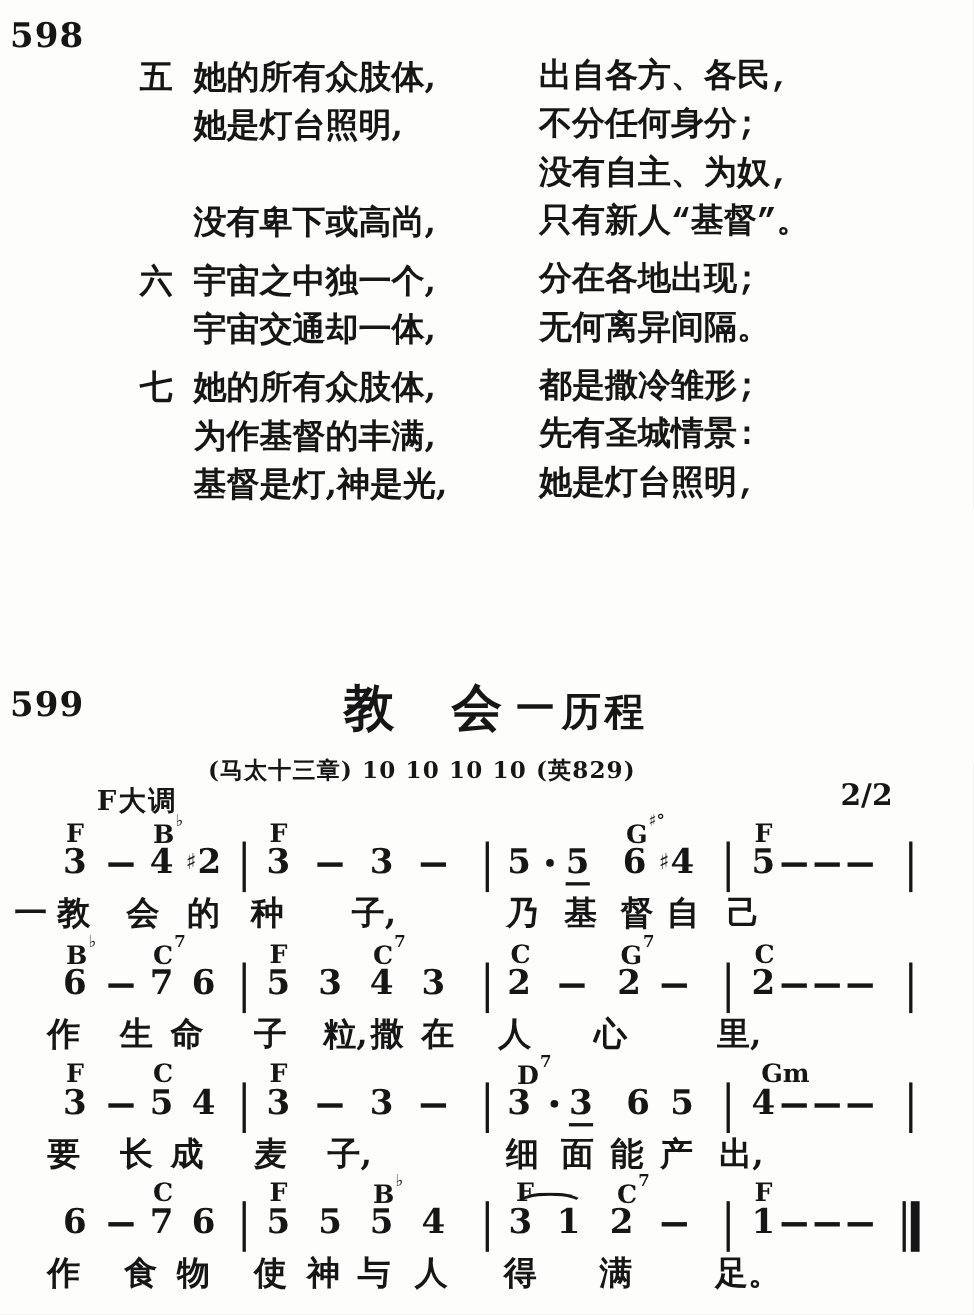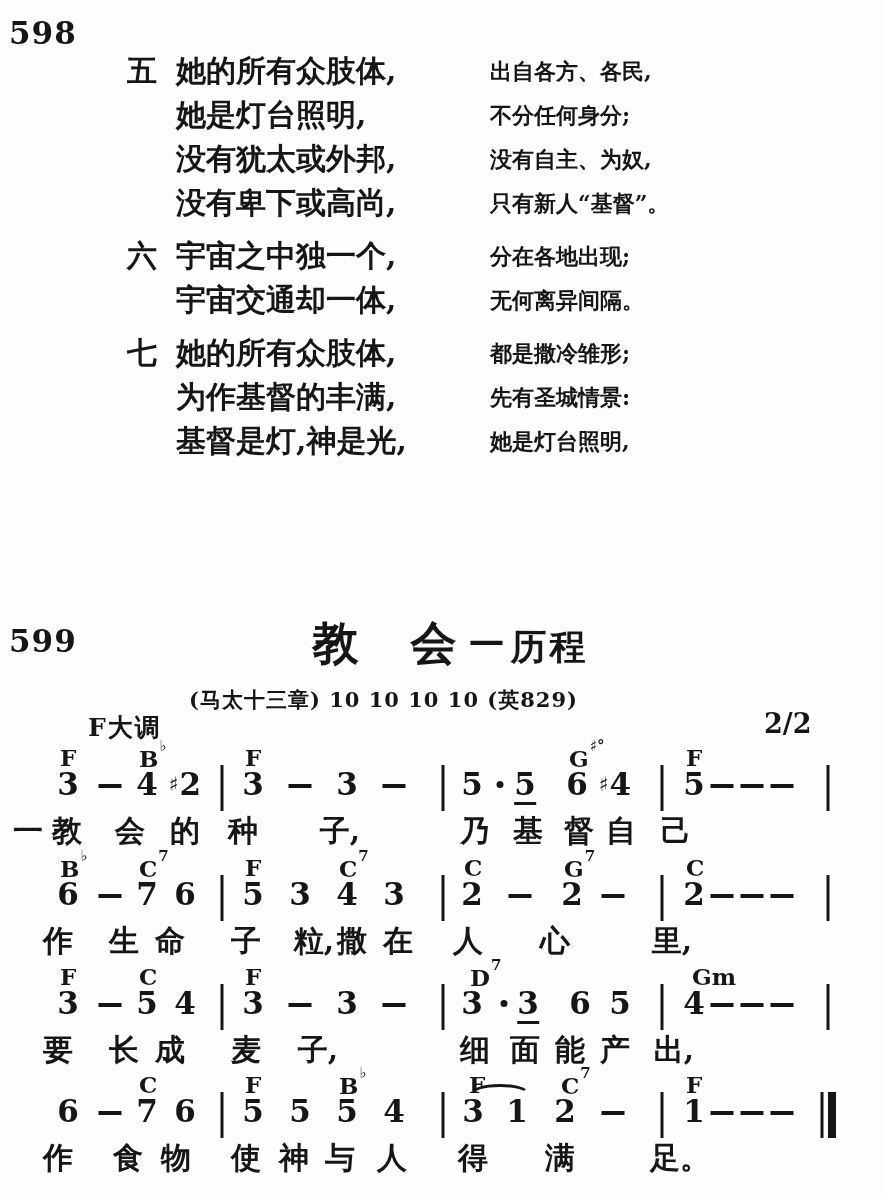--- a/index.html
+++ b/index.html
@@ -9,21 +9,21 @@
     font-family:"DejaVu Serif","Liberation Serif",serif;font-weight:700;
   }
   
   .hymn-no{position:absolute;font-size:31px;letter-spacing:1px;line-height:1;}
   .no598{top:18px;left:9px;}
   .verses{position:absolute;top:52px;left:0;width:885px;}
   .verse{margin-bottom:9px;}
   .vline{position:relative;height:44px;}
   .vnum{position:absolute;left:127px;top:0;font-size:30px;line-height:38px;}
   .vleft{position:absolute;left:176px;top:0;font-size:30px;line-height:38px;white-space:nowrap;}
-  .vright{position:absolute;left:490px;top:0;font-size:22px;line-height:38px;white-space:nowrap;}
+  .vright{position:absolute;left:490px;top:0;font-size:30px;line-height:38px;white-space:nowrap;font-family:Liberation Mono, monospace;}
   
   .no599{top:626px;left:9px;}
   .title{position:absolute;top:618px;left:0;width:885px;text-align:center;white-space:nowrap;line-height:1.1;}
   .t-main{font-size:46px;letter-spacing:18px;margin-left:16px;}
   .t-dash{font-size:36px;vertical-align:7px;margin:0 6px 0 -6px;}
   .t-sub{font-size:36px;letter-spacing:3px;}
   .subtitle{position:absolute;top:686px;left:0;width:767px;text-align:center;font-size:21px;letter-spacing:1px;}
   .keylabel{position:absolute;top:711px;left:88px;font-size:25px;letter-spacing:2px;}
   .timesig{position:absolute;top:708px;left:764px;font-size:27px;}
   
@@ -51,21 +51,20 @@
         <div class="vline">
           <span class="vnum">五</span>
           <span class="vleft">她的所有众肢体,</span>
           <span class="vright">出自各方、各民,</span>
         </div>
         <div class="vline">
           <span class="vleft">她是灯台照明,</span>
           <span class="vright">不分任何身分;</span>
         </div>
         <div class="vline">
-          <span class="vleft">没有犹太或外邦,</span>
           <span class="vright">没有自主、为奴,</span>
         </div>
         <div class="vline">
           <span class="vleft">没有卑下或高尚,</span>
           <span class="vright">只有新人“基督”。</span>
         </div>
       </div>
       <div class="verse">
         <div class="vline">
           <span class="vnum">六</span>

